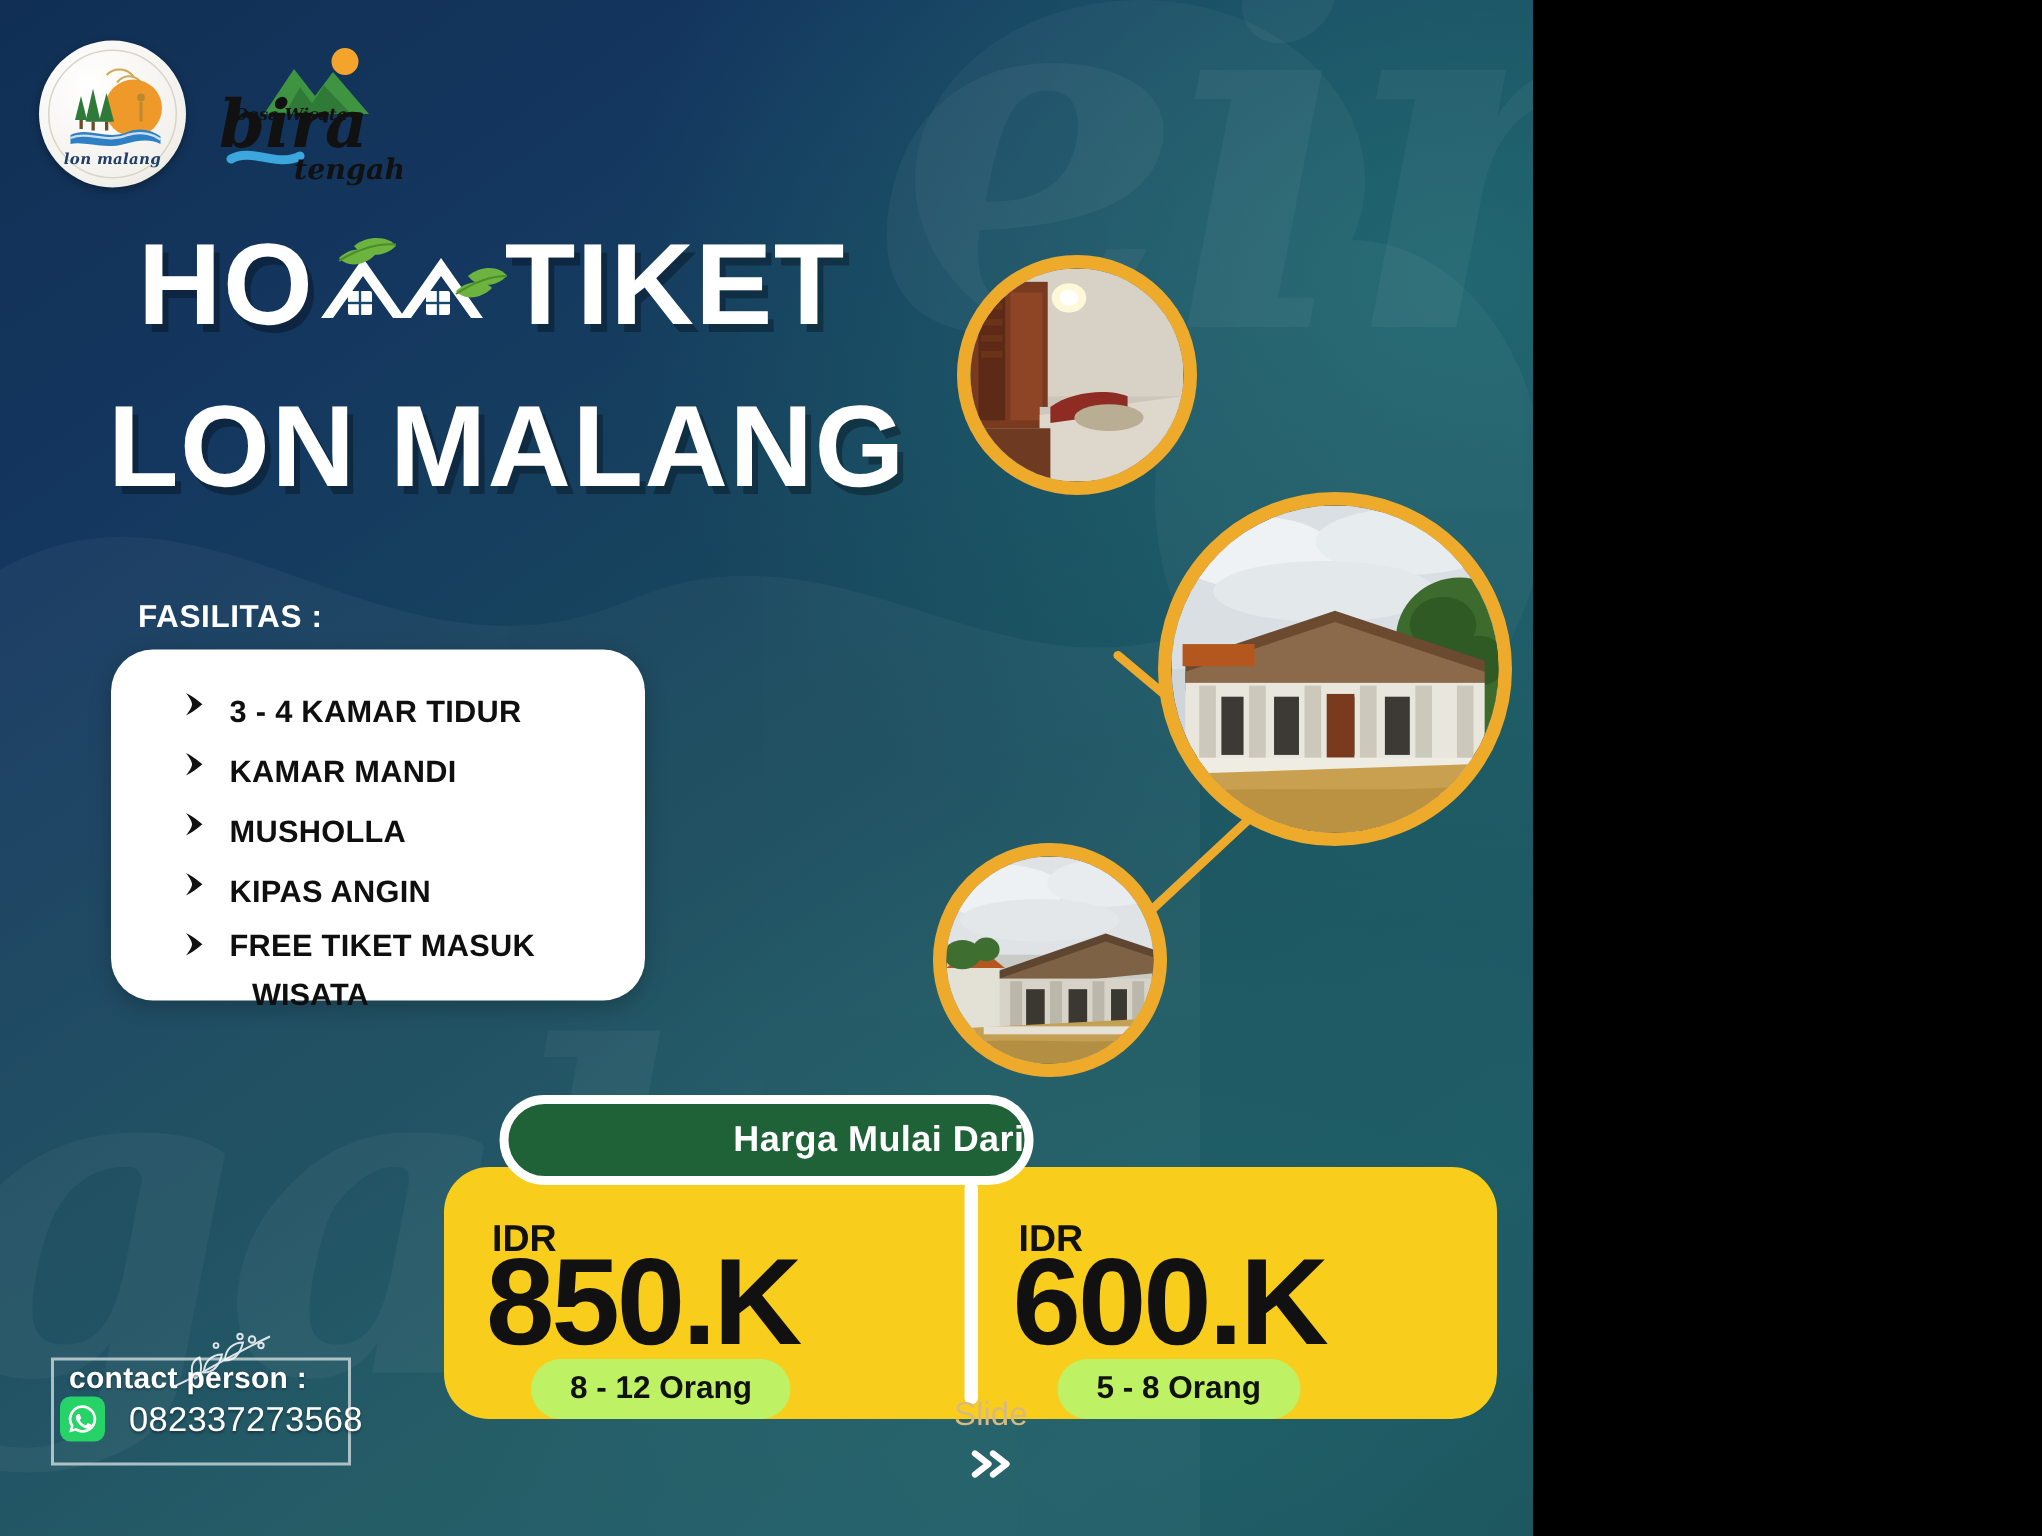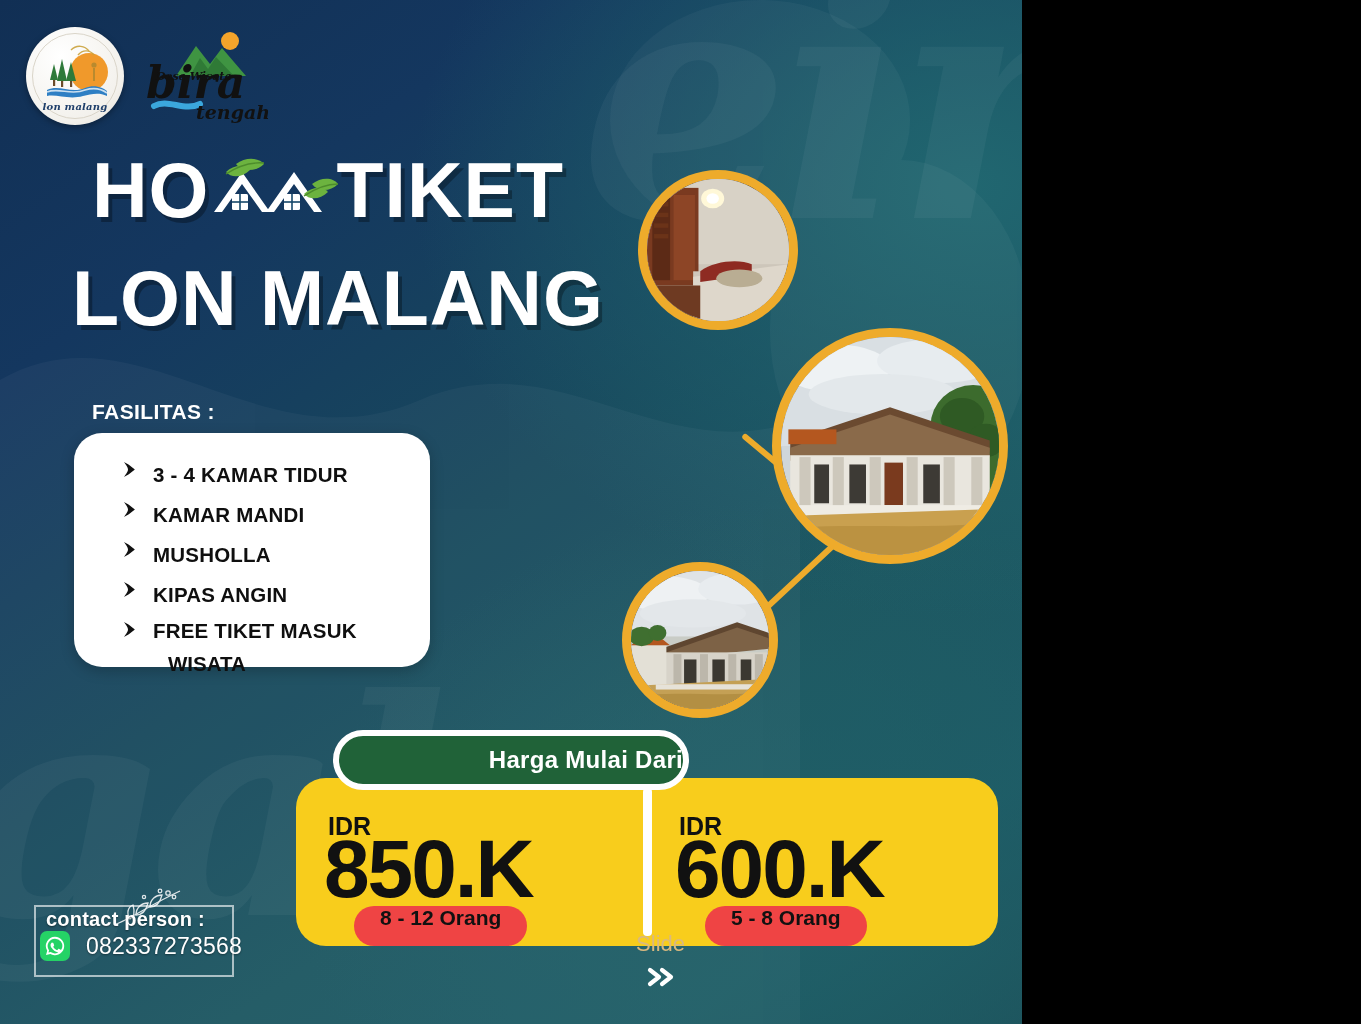--- a/index.html
+++ b/index.html
@@ -98,22 +98,22 @@
   #price-card{
     position:absolute;left:296px;top:778px;width:702px;height:168px;
     background:#f8cd1c;border-radius:30px;z-index:3;
   }
   .price-col{position:absolute;top:0;height:168px;}
   #col-a{left:0;width:351px;}
   #col-b{left:351px;width:351px;}
   .idr{position:absolute;top:34px;font-size:25px;font-weight:700;color:#111;}
   .amount{position:absolute;top:50px;font-size:82px;font-weight:800;color:#111;letter-spacing:-2px;line-height:1;}
   .pill{
-    position:absolute;background:#ef4444;border-radius:24px;height:40px;
-    display:flex;justify-content:center;padding:0 26px;
+    position:absolute;background:#bef264;border-radius:24px;height:40px;
+    display:flex;align-items:center;justify-content:center;padding:0 26px;
   }
   .pill span{font-size:21px;font-weight:700;color:#111;}
   #divider{position:absolute;left:347px;top:10px;width:9px;height:148px;background:#fff;border-radius:4px;z-index:5;}
 
   
   #contact{
     position:absolute;left:34px;top:905px;width:200px;height:72px;
     border:2px solid rgba(255,255,255,.62);box-sizing:border-box;
   }
   #contact-title{

